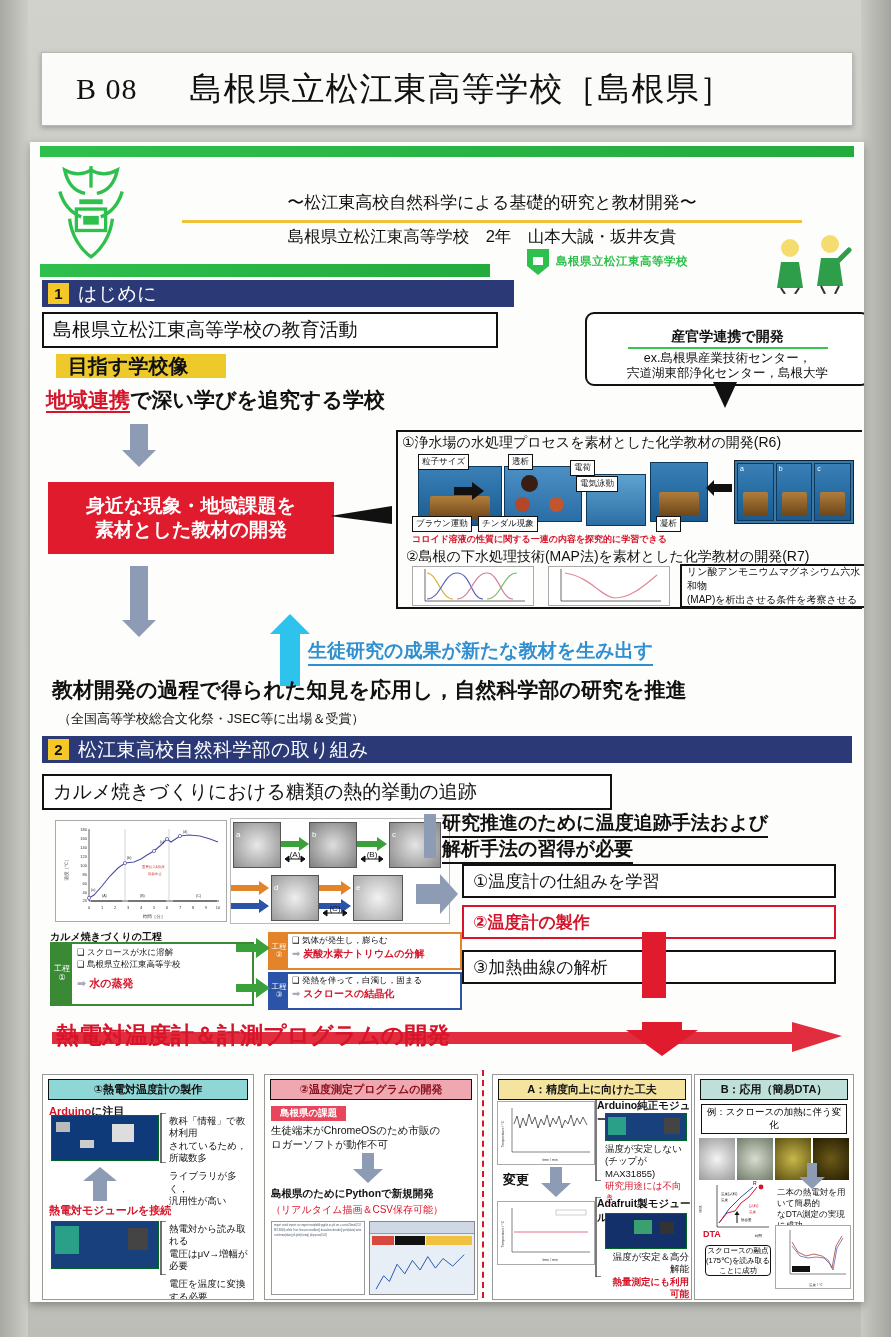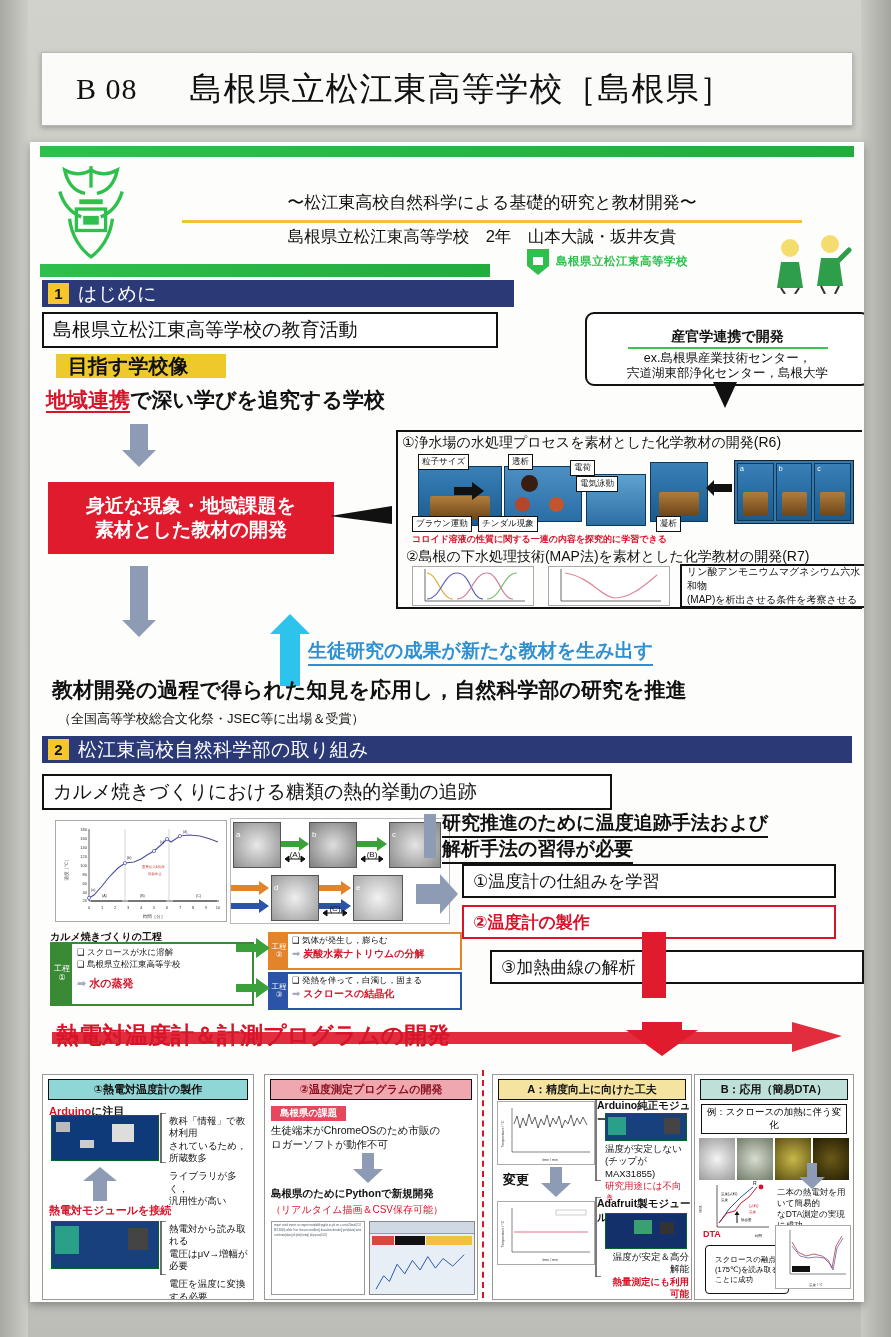--- a/index.html
+++ b/index.html
@@ -389,21 +389,21 @@
   <svg style="position:absolute;left:386px;top:730px;width:42px;height:44px;" viewBox="0 0 42 44">
     <path d="M0 12 H24 V2 L42 22 L24 42 V32 H0 Z" fill="#8e9bb4"></path>
   </svg>
 
   <div class="obox" style="left:432px;top:722px;width:370px;height:30px;">
     <span style="font-size:17px;">①温度計の仕組みを学習</span>
   </div>
   <div class="obox" style="left:432px;top:763px;width:370px;height:30px;border-color:#d6142a;">
     <span style="font-size:17px;color:#d6142a;font-weight:bold;">②温度計の製作</span>
   </div>
-  <div class="obox" style="left:432px;top:808px;width:370px;height:30px;margin-left:28px;">
+  <div class="obox" style="left:432px;top:808px;width:370px;height:30px;">
     <span style="font-size:17px;">③加熱曲線の解析</span>
   </div>
 
   <div style="position:absolute;left:20px;top:788px;font-size:10px;font-weight:bold;color:#111;">カルメ焼きづくりの工程</div>
 
   <div style="position:absolute;left:20px;top:800px;width:200px;height:60px;border:2px solid #3a8a35;background:#fff;display:flex;">
     <div style="width:20px;background:#3a8a35;color:#fff;font-size:8px;display:flex;align-items:center;justify-content:center;text-align:center;line-height:1.1;">工程①</div>
     <div style="flex:1;padding:3px 0 0 5px;">
       <div style="font-size:8.5px;color:#111;">❑ <span>スクロースが水に溶解</span></div>
       <div style="font-size:8.5px;color:#111;">❑ <span>島根県立松江東高等学校</span></div>
@@ -590,21 +590,21 @@
       <text x="42" y="40" font-size="3.5" fill="#111">熱容量</text>
       <text x="56" y="56" font-size="3.5" fill="#111">時間</text>
     </svg>
     <div style="position:absolute;left:82px;top:112px;width:74px;font-size:8.5px;color:#111;line-height:1.3;">
       <div>二本の熱電対を用いて簡易的</div>
       <div>なDTA測定の実現に成功</div>
     </div>
     <svg style="position:absolute;left:104px;top:88px;width:26px;height:26px;" viewBox="0 0 26 26">
       <path d="M8 0 H18 V14 H26 L13 26 L0 14 H8 Z" fill="#8e9bb4"></path>
     </svg>
-    <div style="position:absolute;left:10px;top:170px;width:64px;border:1px solid #111;border-radius:4px;padding:9px;font-size:7.5px;line-height:1.3;">
+    <div style="position:absolute;left:10px;top:170px;width:64px;border:1px solid #111;border-radius:4px;padding:0;font-size:7.5px;line-height:1.3;text-align:center;">
       <div>スクロースの融点</div>
       <div>(175℃)を読み取る</div>
       <div>ことに成功</div>
     </div>
     <div class="gbox" style="position:absolute;left:80px;top:150px;width:74px;height:62px;">
       <svg viewBox="0 0 74 62" style="width:74px;height:62px;">
         <line x1="14" y1="4" x2="14" y2="48" stroke="#333" stroke-width="0.6"></line>
         <line x1="14" y1="48" x2="70" y2="48" stroke="#333" stroke-width="0.6"></line>
         <polyline points="16,16 22,26 30,30 38,28 46,30 52,34 56,42 60,20 66,10" fill="none" stroke="#c0504d" stroke-width="0.9"></polyline>
         <polyline points="16,20 24,30 32,32 40,31 48,32 54,38 57,44 61,22 67,12" fill="none" stroke="#4a4fa0" stroke-width="0.7"></polyline>

